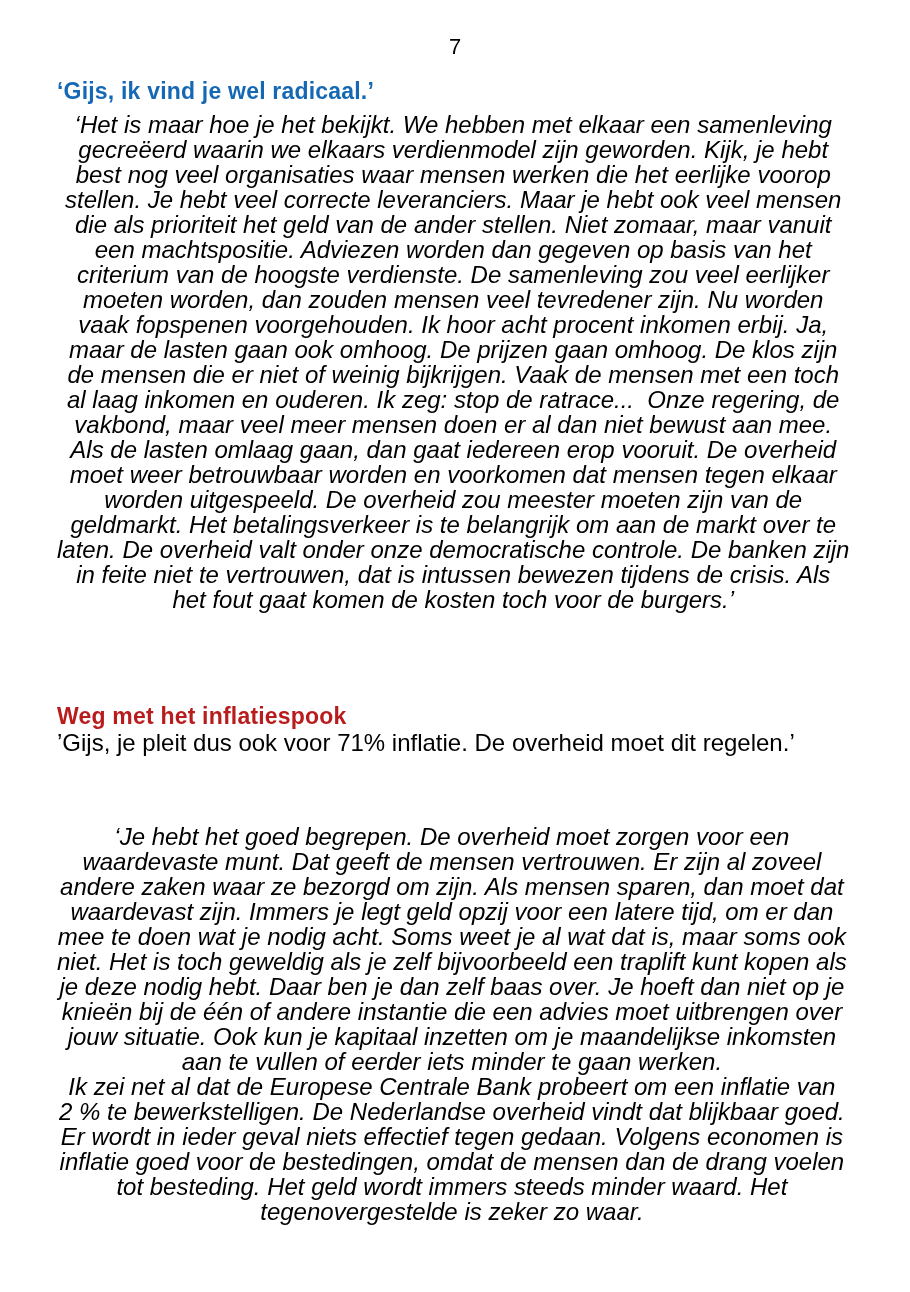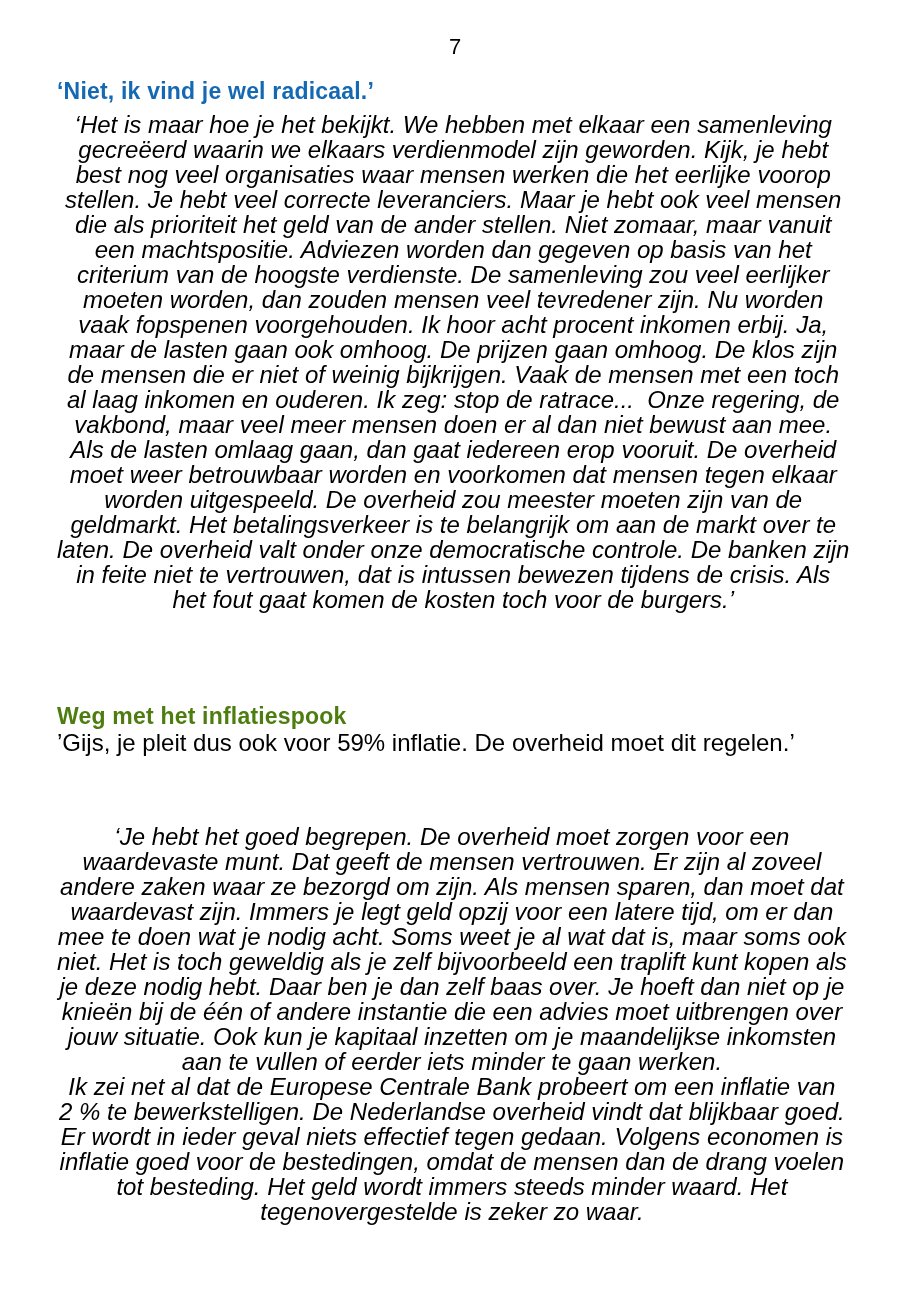--- a/index.html
+++ b/index.html
@@ -46,21 +46,21 @@
   .italic { font-style: italic; }
   #para-1 { top: 112px; }
   #interviewer-line { top: 730px; }
   #para-2 { top: 824px; }
 </style>
 </head>
 <body>
 
 <div class="page-number">7</div>
 
-<h1 class="heading" id="heading-1" style="color: rgb(21, 105, 180);">‘Niet, ik vind je wel radicaal.’</h1>
+<h1 class="heading" id="heading-1" style="color: rgb(21, 105, 180);">‘Gijs, ik vind je wel radicaal.’</h1>
 
 <div class="para italic" id="para-1">‘Het is maar hoe je het bekijkt. We hebben met elkaar een samenleving
 gecreëerd waarin we elkaars verdienmodel zijn geworden. Kijk, je hebt
 best nog veel organisaties waar mensen werken die het eerlijke voorop
 stellen. Je hebt veel correcte leveranciers. Maar je hebt ook veel mensen
 die als prioriteit het geld van de ander stellen. Niet zomaar, maar vanuit
 een machtspositie. Adviezen worden dan gegeven op basis van het
 criterium van de hoogste verdienste. De samenleving zou veel eerlijker
 moeten worden, dan zouden mensen veel tevredener zijn. Nu worden
 vaak fopspenen voorgehouden. Ik hoor acht procent inkomen erbij. Ja,
@@ -69,23 +69,23 @@
 al laag inkomen en ouderen. Ik zeg: stop de ratrace...  Onze regering, de
 vakbond, maar veel meer mensen doen er al dan niet bewust aan mee.
 Als de lasten omlaag gaan, dan gaat iedereen erop vooruit. De overheid
 moet weer betrouwbaar worden en voorkomen dat mensen tegen elkaar
 worden uitgespeeld. De overheid zou meester moeten zijn van de
 geldmarkt. Het betalingsverkeer is te belangrijk om aan de markt over te
 laten. De overheid valt onder onze democratische controle. De banken zijn
 in feite niet te vertrouwen, dat is intussen bewezen tijdens de crisis. Als
 het fout gaat komen de kosten toch voor de burgers.’</div>
 
-<h2 class="heading" id="heading-2" style="color: #4d7c0f;">Weg met het inflatiespook</h2>
+<h2 class="heading" id="heading-2" style="color: #b91c1c;">Weg met het inflatiespook</h2>
 
-<div class="para" id="interviewer-line">’Gijs, je pleit dus ook voor 59% inflatie. De overheid moet dit regelen.’</div>
+<div class="para" id="interviewer-line">’Gijs, je pleit dus ook voor 71% inflatie. De overheid moet dit regelen.’</div>
 
 <div class="para italic" id="para-2">‘Je hebt het goed begrepen. De overheid moet zorgen voor een
 waardevaste munt. Dat geeft de mensen vertrouwen. Er zijn al zoveel
 andere zaken waar ze bezorgd om zijn. Als mensen sparen, dan moet dat
 waardevast zijn. Immers je legt geld opzij voor een latere tijd, om er dan
 mee te doen wat je nodig acht. Soms weet je al wat dat is, maar soms ook
 niet. Het is toch geweldig als je zelf bijvoorbeeld een traplift kunt kopen als
 je deze nodig hebt. Daar ben je dan zelf baas over. Je hoeft dan niet op je
 knieën bij de één of andere instantie die een advies moet uitbrengen over
 jouw situatie. Ook kun je kapitaal inzetten om je maandelijkse inkomsten

